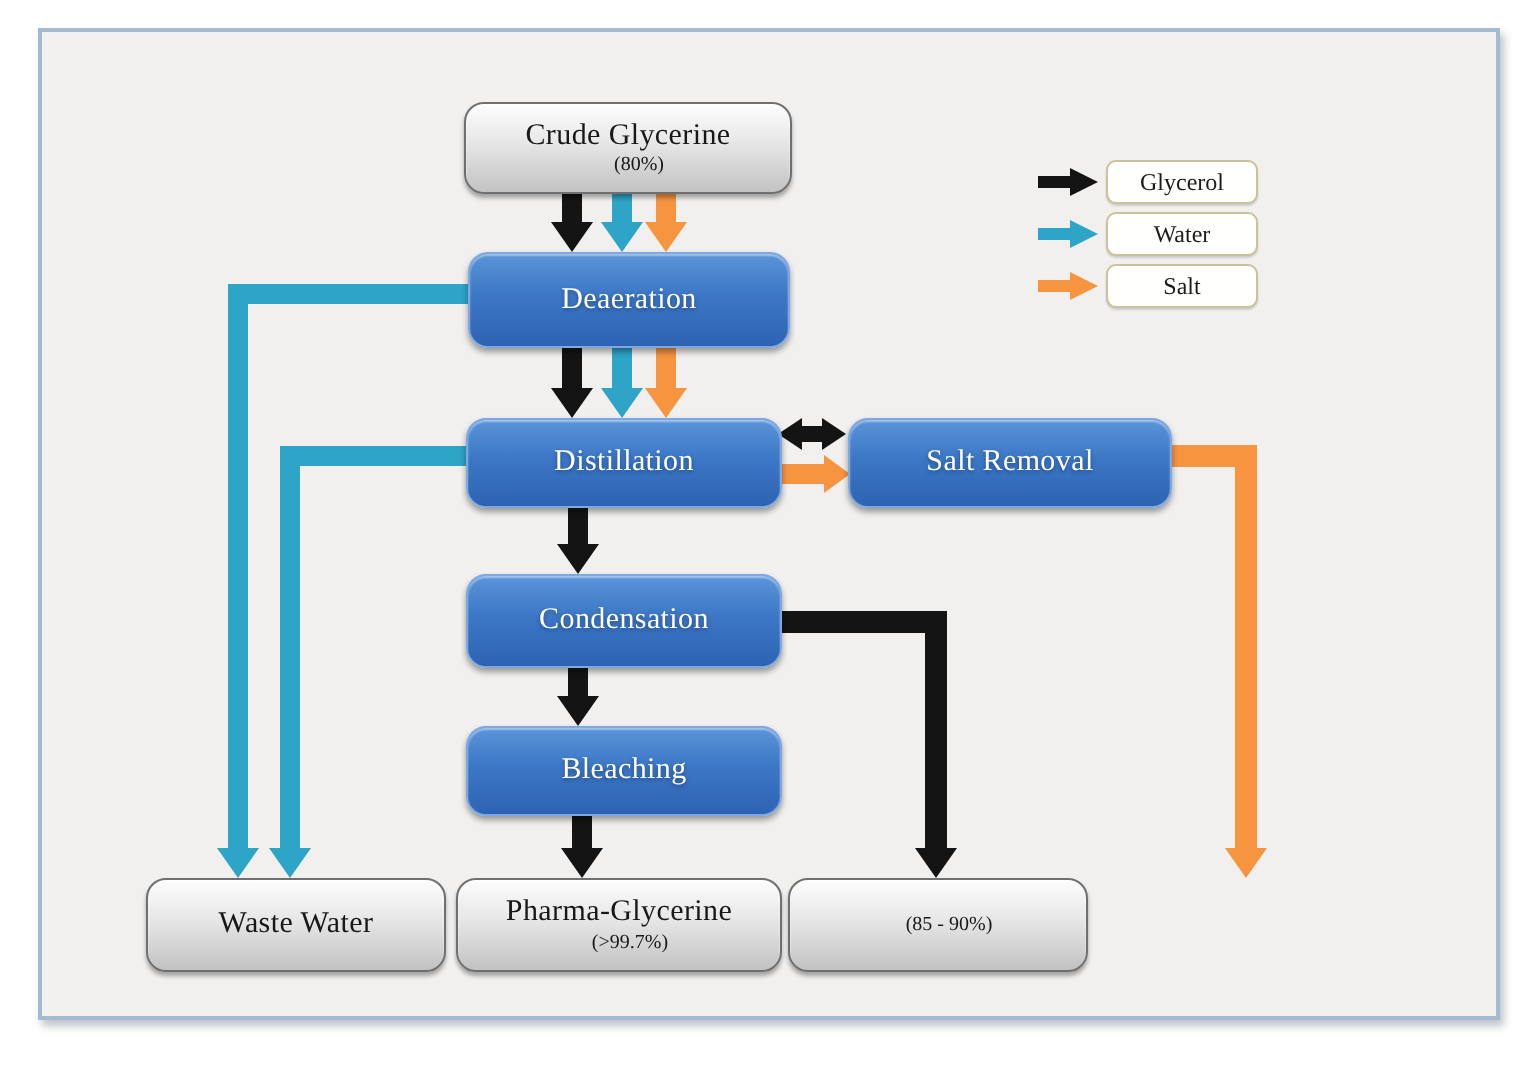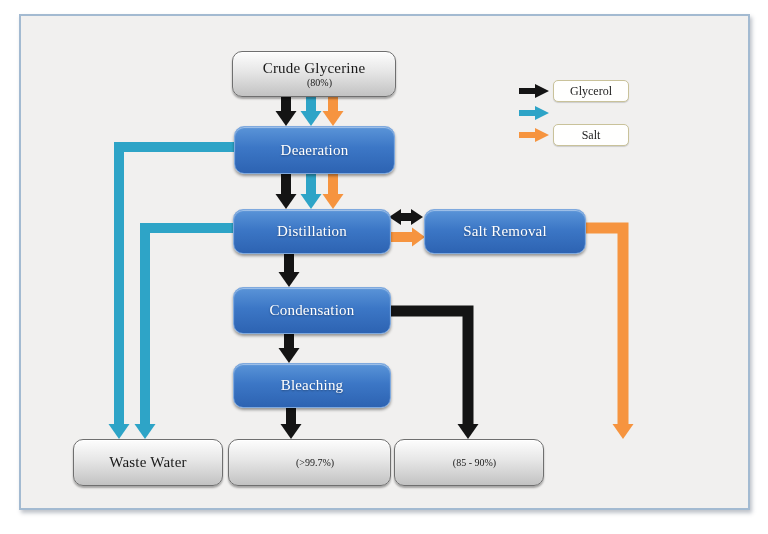--- a/index.html
+++ b/index.html
@@ -91,39 +91,41 @@
 
     <div class="node blue" style="left:212px;top:347px;width:156px;height:43px">
       <div class="nlabel">Bleaching</div>
     </div>
 
     <div class="node gray" style="left:52px;top:423px;width:148px;height:45px">
       <div class="nlabel">Waste Water</div>
     </div>
 
     <div class="node gray" style="left:207px;top:423px;width:161px;height:45px">
+      <div class="nlabel">Pharma-Glycerine</div>
       <div class="nsub">(&gt;99.7%)</div>
     </div>
 
     <div class="node gray" style="left:373px;top:423px;width:148px;height:45px">
       <div class="nsub">(85 - 90%)</div>
     </div>
 
 
     <div class="legend">
       <div class="legend-row">
         <svg width="30" height="14" viewBox="0 0 30 14">
           <polygon points="0,4 16,4 16,0 30,7 16,14 16,10 0,10" fill="#141414"></polygon>
         </svg>
         <div class="legend-box">Glycerol</div>
       </div>
       <div class="legend-row">
         <svg width="30" height="14" viewBox="0 0 30 14">
           <polygon points="0,4 16,4 16,0 30,7 16,14 16,10 0,10" fill="#2ea4c7"></polygon>
         </svg>
+        <div class="legend-box">Water</div>
       </div>
       <div class="legend-row">
         <svg width="30" height="14" viewBox="0 0 30 14">
           <polygon points="0,4 16,4 16,0 30,7 16,14 16,10 0,10" fill="#f6943f"></polygon>
         </svg>
         <div class="legend-box">Salt</div>
       </div>
     </div>
 
   </div>

